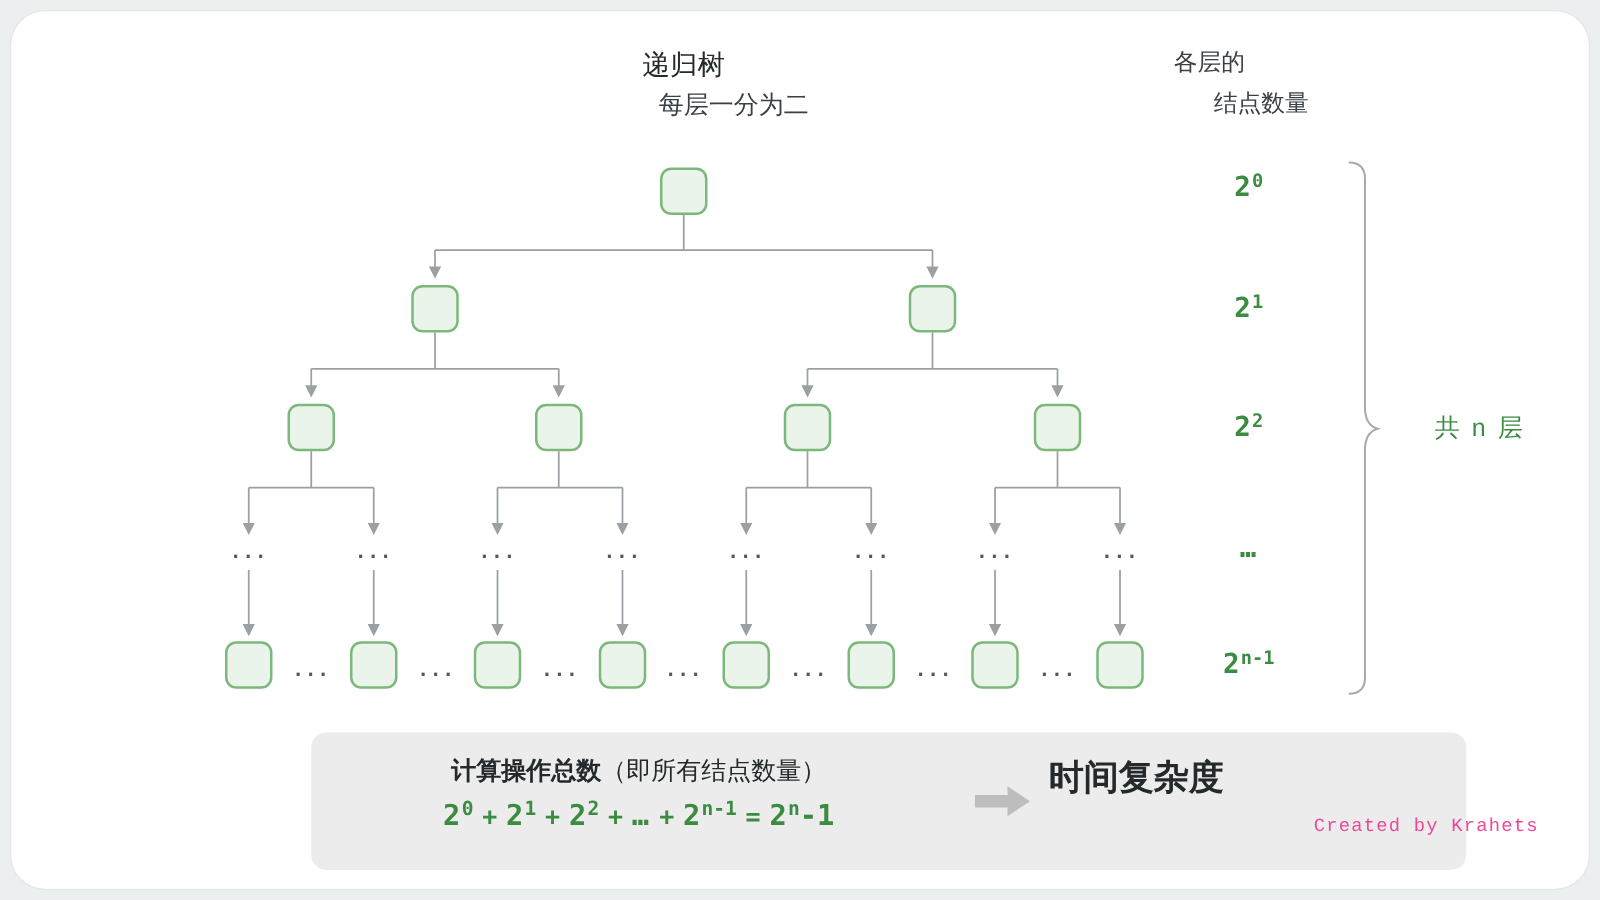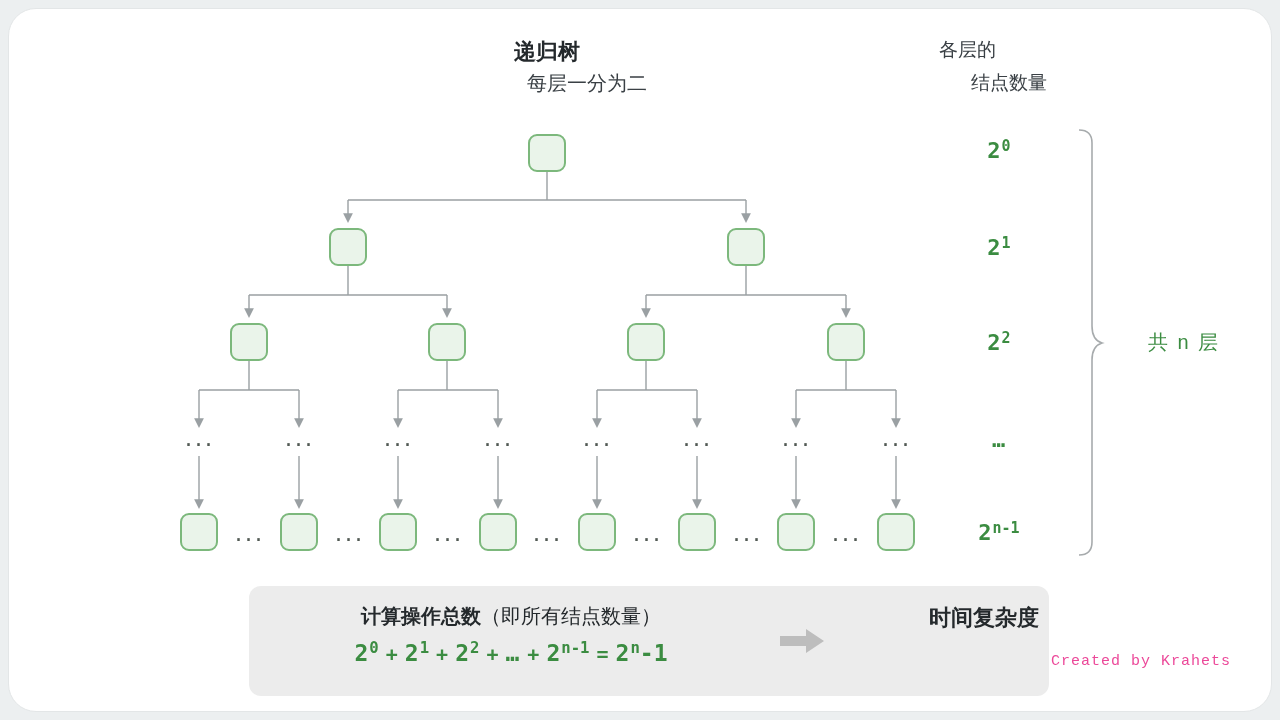--- a/index.html
+++ b/index.html
@@ -6,48 +6,48 @@
     --green:#3b8c41;
     --red:#e60012;
     --node-fill:#eaf4ea;
     --node-border:#7cb87c;
     --connector:#9aa0a3;
   }
   *{box-sizing:border-box;margin:0;padding:0}
   html,body{width:1280px;height:720px;background:#eceff0;font-family:"Liberation Sans",sans-serif;overflow:hidden}
   .card{position:absolute;left:8px;top:8px;width:1264px;height:704px;background:#ffffff;border:1px solid #e3e6e7;border-radius:28px;overflow:hidden}
 
-  .title{position:absolute;left:438px;top:28px;width:200px;text-align:center;font-size:22px;font-weight:700;color:#24292c}
+  .title{position:absolute;left:438px;top:28px;width:200px;text-align:center;font-size:22px;font-weight:400;color:#24292c}
   .subtitle{position:absolute;left:438px;top:61px;width:200px;text-align:right;font-size:20px;color:#3a4045}
   .right-header-1{position:absolute;left:930px;top:28px;width:140px;text-align:left;font-size:19px;color:#3a4045}
   .right-header-2{position:absolute;left:930px;top:61px;width:140px;text-align:center;font-size:19px;color:#3a4045}
 
   .node{position:absolute;width:38px;height:38px;border-radius:9px;background:var(--node-fill);border:2px solid var(--node-border)}
   .dots{position:absolute;transform:translate(-50%,-50%);font-family:"DejaVu Sans Mono",monospace;font-weight:700;font-size:15px;letter-spacing:1px;color:#525a54}
 
   svg.connectors{position:absolute;left:0;top:0;width:1280px;height:720px;pointer-events:none}
   svg.connectors path.link, svg.connectors line.arrow{stroke:var(--connector);stroke-width:1.4;fill:none}
   svg.connectors path.brace{stroke:#a7abad;stroke-width:1.6;fill:none}
 
   .level-label{position:absolute;left:930px;width:120px;transform:translateY(-50%);text-align:center;
     font-family:"DejaVu Sans Mono",monospace;font-weight:700;font-size:22px;color:var(--green)}
   .sup{font-size:0.68em;position:relative;top:-0.5em;margin-left:1px}
   .brace-label{position:absolute;left:1110px;top:333px;width:130px;transform:translateY(-50%);text-align:center;
     font-size:20px;letter-spacing:2px;color:var(--green)}
 
-  .formula-box{position:absolute;left:240px;top:577px;width:800px;height:110px;background:#ececec;border-radius:12px}
+  .formula-box{position:absolute;left:240px;top:577px;width:924px;height:110px;background:#ececec;border-radius:12px}
   .fx-left{position:absolute;left:12px;top:0;width:500px;height:100%}
   .fx-title{position:absolute;top:17px;width:100%;text-align:center;font-size:20px;color:#24292c}
   .fx-title .bold{font-weight:700}
   .fx-formula{position:absolute;top:54px;width:100%;text-align:center;white-space:nowrap;
     font-family:"DejaVu Sans Mono",monospace;font-weight:700;font-size:23px;color:var(--green)}
   .fx-formula .op{margin:0 7px;font-size:20px}
   .fx-arrow{position:absolute;left:531px;top:41px}
   .fx-right{position:absolute;left:590px;top:0;width:200px;height:100%}
-  .fx-right-title{position:absolute;top:17px;width:100%;text-align:right;font-size:22px;font-weight:700;color:#24292c}
+  .fx-right-title{position:absolute;top:17px;width:100%;text-align:left;font-size:28px;font-weight:700;color:#24292c}
   .fx-right-value{position:absolute;top:54px;width:100%;text-align:center;white-space:nowrap;
     font-family:"DejaVu Sans Mono",monospace;font-weight:700;font-size:23px;color:var(--red)}
 
   .credit{position:absolute;right:40px;top:644px;font-family:Liberation Mono, monospace;font-size:15px;letter-spacing:1px;color:#ec4899}
 </style>
 </head>
 <body>
 
 <div class="card">
 

